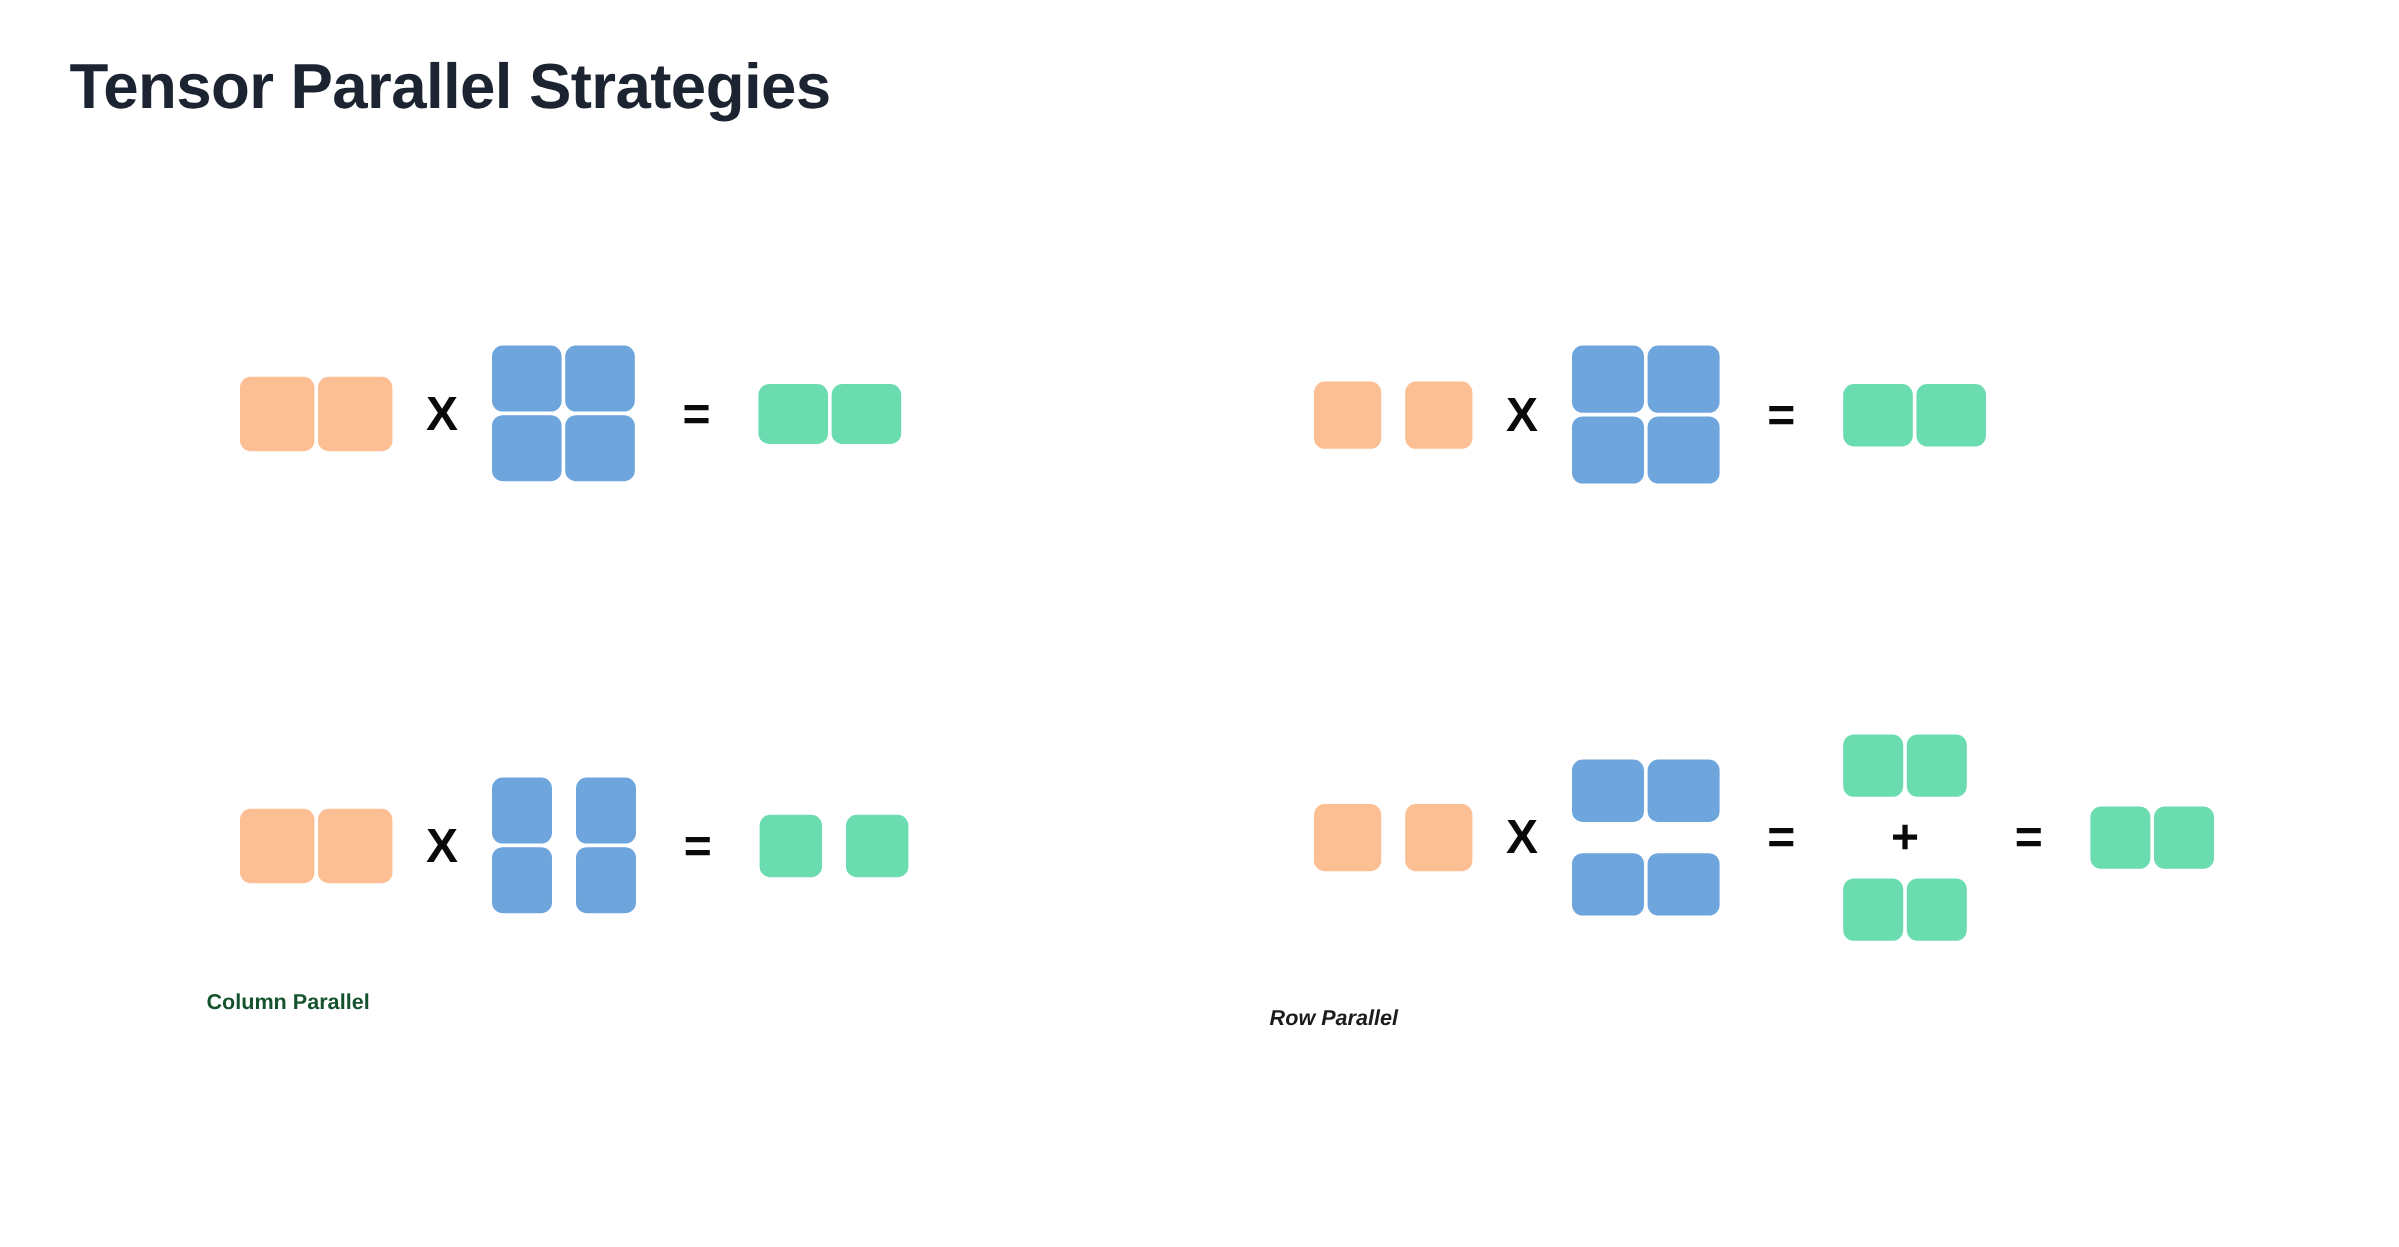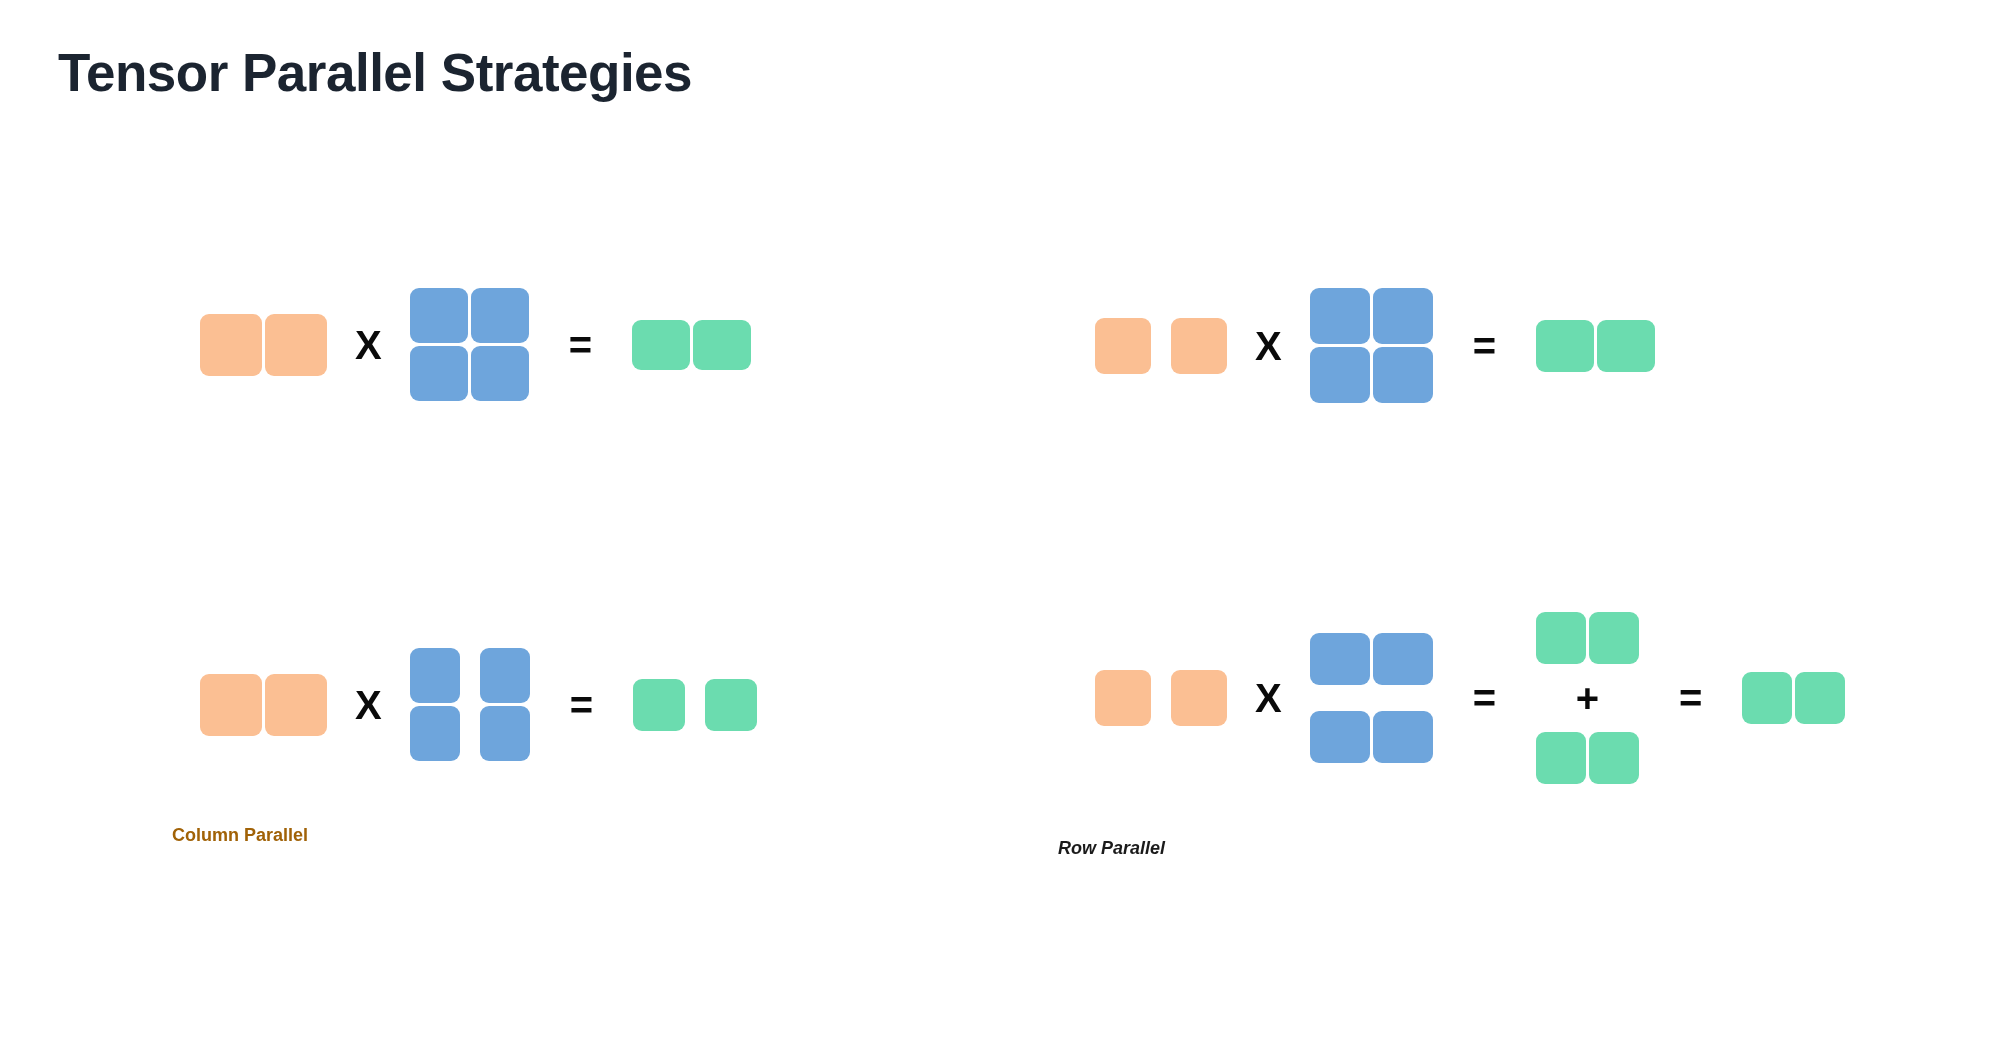--- a/index.html
+++ b/index.html
@@ -171,21 +171,21 @@
   <div class="sp-md"></div>
   <div class="op" style="color: rgb(10, 10, 10);">=</div>
   <div class="sp-md"></div>
 
   <div class="mrow gap-col-split">
     <div class="cell c-green" style="width: 52px; height: 52px; background: rgb(107, 220, 175);"></div>
     <div class="cell c-green" style="width: 52px; height: 52px; background: rgb(107, 220, 175);"></div>
   </div>
 </div>
 
-<div class="caption" id="caption-column-parallel" style="color: #a16207;">Column Parallel</div>
+<div class="caption" id="caption-column-parallel" style="color: #14532d;">Column Parallel</div>
 
 <div class="diagram" id="diag-rp-top">
 
   <div class="mrow gap-col-split">
     <div class="cell c-orange" style="width: 56px; height: 56px; background: rgb(251, 191, 147);"></div>
     <div class="cell c-orange" style="width: 56px; height: 56px; background: rgb(251, 191, 147);"></div>
   </div>
 
   <div class="sp-sm"></div>
   <div class="op" style="color: rgb(10, 10, 10);">X</div>

